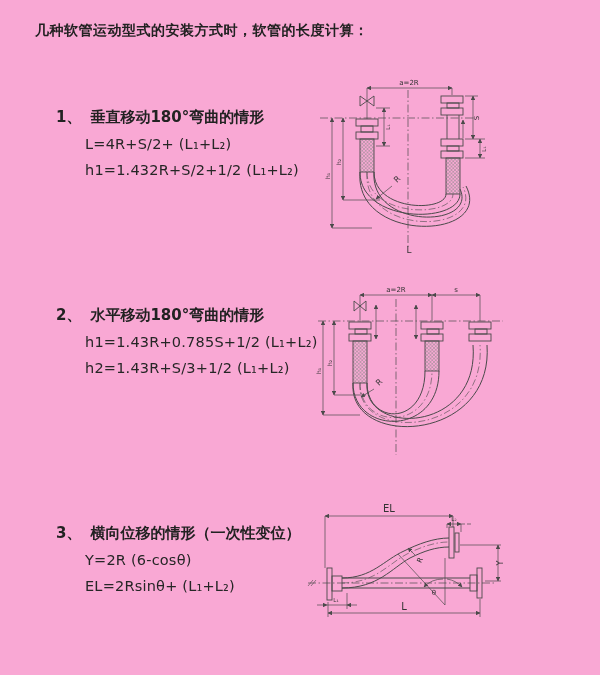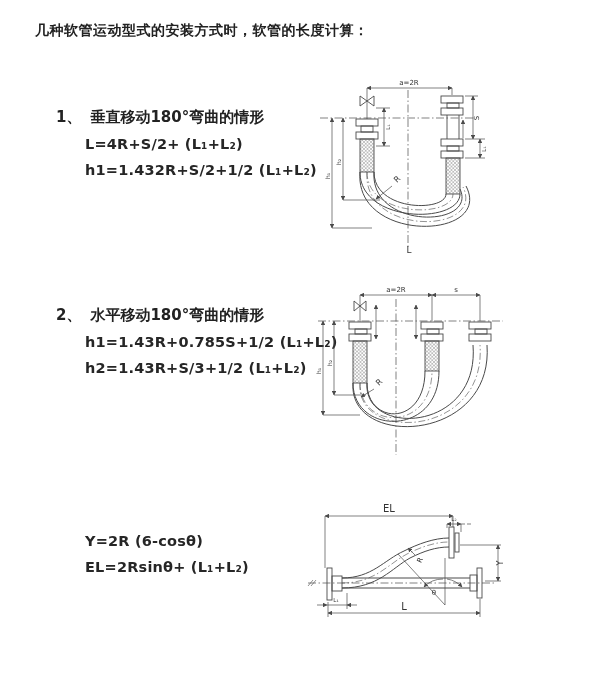--- a/index.html
+++ b/index.html
@@ -1,35 +1,35 @@
 <!DOCTYPE html>
 <html><head>
 <meta charset="utf-8">
 <style>
   html,body{margin:0;padding:0;background:#e8e8e8;}
   .page{
     position:relative;
     width:600px;height:675px;
     margin:0 auto;
-    background:#ffffff;
+    background:#f9a8d4;
     font-family:"DejaVu Sans", sans-serif;
     color:#2b2b2b;
     overflow:hidden;
   }
   .doc-title{
     position:absolute;left:35px;top:22px;
     font-size:14px;font-weight:700;letter-spacing:.5px;
     color:#222;white-space:nowrap;
   }
   .section{position:absolute;left:56px;width:270px;}
   .sec-head{font-size:15px;font-weight:700;color:#222;white-space:nowrap;}
   .sec-head .num{margin-right:9px;}
   .formula{
     margin-left:29px;margin-top:9px;
-    font-size:14.5px;font-weight:700;letter-spacing:.2px;
+    font-size:14.5px;font-weight:400;letter-spacing:.2px;
     color:#262626;white-space:nowrap;line-height:17px;
   }
   .sec1{top:108px;}
   .sec2{top:306px;}
   .sec3{top:524px;}
   svg{position:absolute;overflow:visible;}
   .svg1{left:308px;top:72px;}
   .svg2{left:308px;top:285px;}
   .svg3{left:300px;top:498px;}
   svg text{
@@ -54,20 +54,23 @@
 
   <div class="section sec2">
     <div class="sec-head">
       <span class="num">2、</span><span>水平移动180°弯曲的情形</span>
     </div>
     <div class="formula">h1=1.43R+0.785S+1/2 (L₁+L₂)</div>
     <div class="formula">h2=1.43R+S/3+1/2 (L₁+L₂)</div>
   </div>
 
   <div class="section sec3">
+    <div class="sec-head">
+      <span class="num">3、</span><span>横向位移的情形（一次性变位）</span>
+    </div>
     <div class="formula">Y=2R (6-cosθ)</div>
     <div class="formula">EL=2Rsinθ+ (L₁+L₂)</div>
   </div>
 
   <svg class="svg1" width="250" height="185" viewBox="0 0 250 185" role="img">
     <defs>
       <marker id="ar1" viewBox="0 0 10 10" refX="9" refY="5" markerWidth="6.5" markerHeight="6.5" orient="auto-start-reverse">
         <path d="M0 0L10 5L0 10z" fill="#4a4a4a"></path>
       </marker>
       <pattern id="hb1" width="3.5" height="3.5" patternUnits="userSpaceOnUse">

